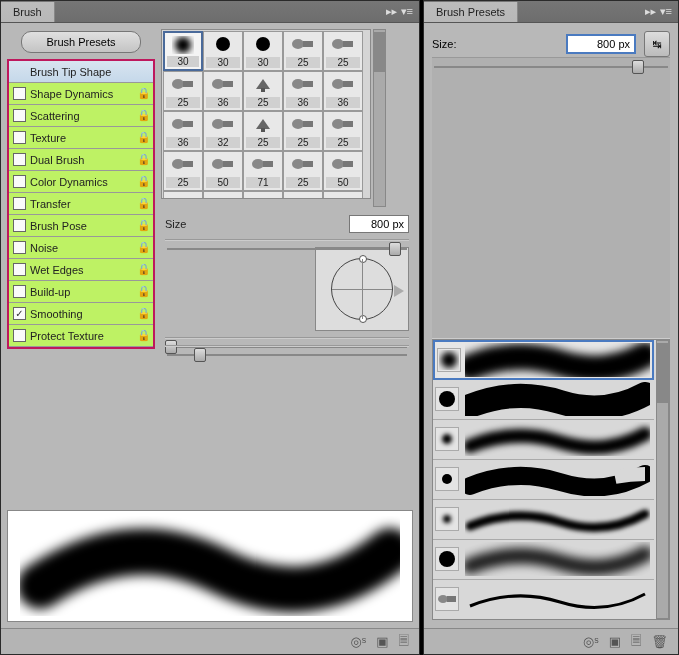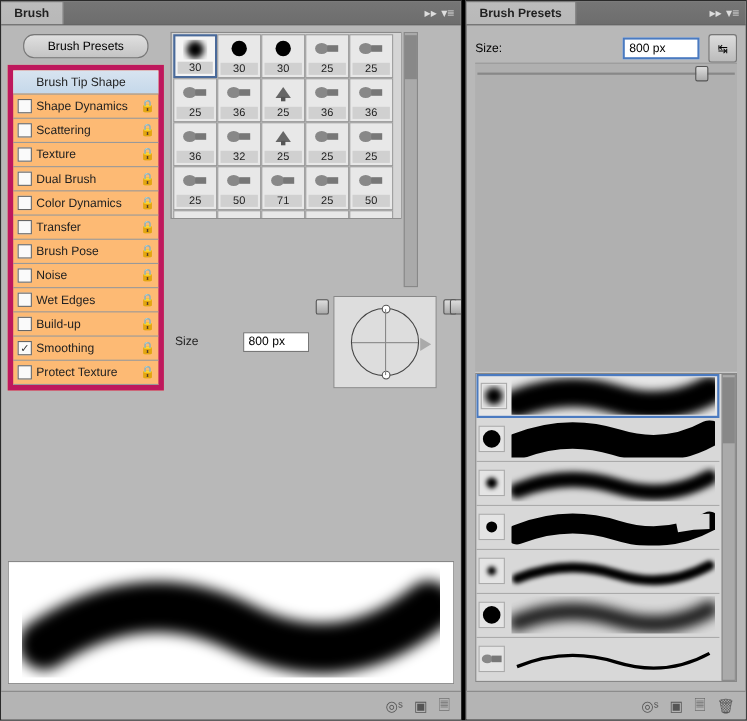--- a/index.html
+++ b/index.html
@@ -1,47 +1,47 @@
 <!DOCTYPE html>
 <html><head>
 <meta charset="utf-8">
 <style>
 *{box-sizing:border-box;margin:0;padding:0;font-family:Tahoma,Arial,sans-serif;font-size:11px}
 body{background:#000;width:679px;height:655px;display:flex;gap:3px}
 .panel{background:#b8b8b8;border:1px solid #2a2a2a;display:flex;flex-direction:column;overflow:hidden}
 .panel-left{width:420px;height:655px}
 .panel-right{width:256px;height:655px}
 .titlebar{height:22px;background:linear-gradient(#767676,#6d6d6d);display:flex;align-items:center;border-bottom:1px solid #555}
-.tab{background:linear-gradient(#bcbcbc,#b8b8b8);padding:4px 12px;border-right:1px solid #888;font-weight:bold;color:#222}
+.tab{background:linear-gradient(#bcbcbc,#b8b8b8);padding:4px 12px;border-right:1px solid #888;font-weight:normal;color:#222}
 .tb-icons{margin-left:auto;display:flex;gap:4px;padding-right:6px;color:#ddd}
 .tb-icons span{cursor:pointer}
 .body{flex:1;display:flex;flex-direction:column;padding:6px;gap:4px;overflow:hidden}
 .top-row{display:flex;gap:6px}
 .left-col{width:148px;display:flex;flex-direction:column;gap:0}
 .btn{background:linear-gradient(#e0e0e0,#c4c4c4);border:1px solid #777;border-radius:10px;padding:4px 10px;text-align:center;cursor:pointer;margin:2px 14px 6px}
-.opt-list{border:5px solid #be185d;background:#fdba74}
+.opt-list{border:2px solid #be185d;background:#bef264}
 .opt-row{display:flex;align-items:center;padding:3px 4px;border-bottom:1px solid #999;gap:4px;height:22px}
 .opt-row.selected{background:linear-gradient(#d8e4f0,#c5d8ea)}
 .chk{width:13px;height:13px;border:1px solid #666;background:#fafafa;display:inline-flex;align-items:center;justify-content:center;font-size:10px;color:#333}
 .chk.on::after{content:"✓"}
 .opt-lbl{flex:1;color:#222}
 .lock{width:12px;color:#666}
 .thumb-area{flex:1;display:flex}
 .thumb-grid{border:1px solid #8a8a8a;background:#d5d5d5;width:210px;height:170px;overflow:auto}
 .tg-inner{display:grid;grid-template-columns:repeat(5,40px);gap:0;padding:1px}
 .thumb{width:40px;height:40px;border:1px solid #999;background:#e8e8e8;display:flex;flex-direction:column;align-items:center;justify-content:space-between;padding:2px;cursor:pointer}
 .thumb.sel{border:2px solid #4a6a9a;background:#f4f4f4}
 .thumb-ic{width:24px;height:20px;display:flex;align-items:center;justify-content:center}
 .thumb-num{font-size:10px;color:#222;background:#d0d0d0;width:100%;text-align:center}
 .scroll{width:13px;background:#aaa;border:1px solid #888;margin-left:2px}
 .scroll-thumb{background:#888;height:40px;margin-top:2px}
-.ctrl-area{padding:2px 4px;display:flex;flex-direction:row;gap:6px}
+.ctrl-area{padding:2px 4px;display:flex;flex-direction:column;gap:6px}
 .row{display:flex;align-items:center;gap:6px}
 .lbl{color:#222;min-width:50px}
-.input{background:#fff;border:1px solid #777;padding:2px 4px;width:60px;text-align:left}
+.input{background:#fff;border:1px solid #777;padding:2px 4px;width:60px;text-align:right}
 .slider{height:18px;background:#b0b0b0;position:relative;flex:1;border-top:1px solid #999;border-bottom:1px solid #ccc}
 .slider-track{position:absolute;top:8px;left:2px;right:2px;height:2px;background:#888}
 .slider-handle{position:absolute;width:12px;height:14px;background:linear-gradient(#ddd,#aaa);border:1px solid #555;top:2px;border-radius:2px}
 .angle-box{border:1px solid #888;background:#ddd;width:94px;height:84px;display:flex;align-items:center;justify-content:center}
 .circle{width:62px;height:62px;border:1px solid #444;border-radius:50%;position:relative}
 .circle::before,.circle::after{content:"";position:absolute;background:#888}
 .circle::before{left:0;right:0;top:50%;height:1px}
 .circle::after{top:0;bottom:0;left:50%;width:1px}
 .dot1{position:absolute;width:8px;height:8px;background:#fff;border:1px solid #555;border-radius:50%;top:-4px;left:27px}
 .dot2{position:absolute;width:8px;height:8px;background:#fff;border:1px solid #555;border-radius:50%;bottom:-4px;left:27px}

